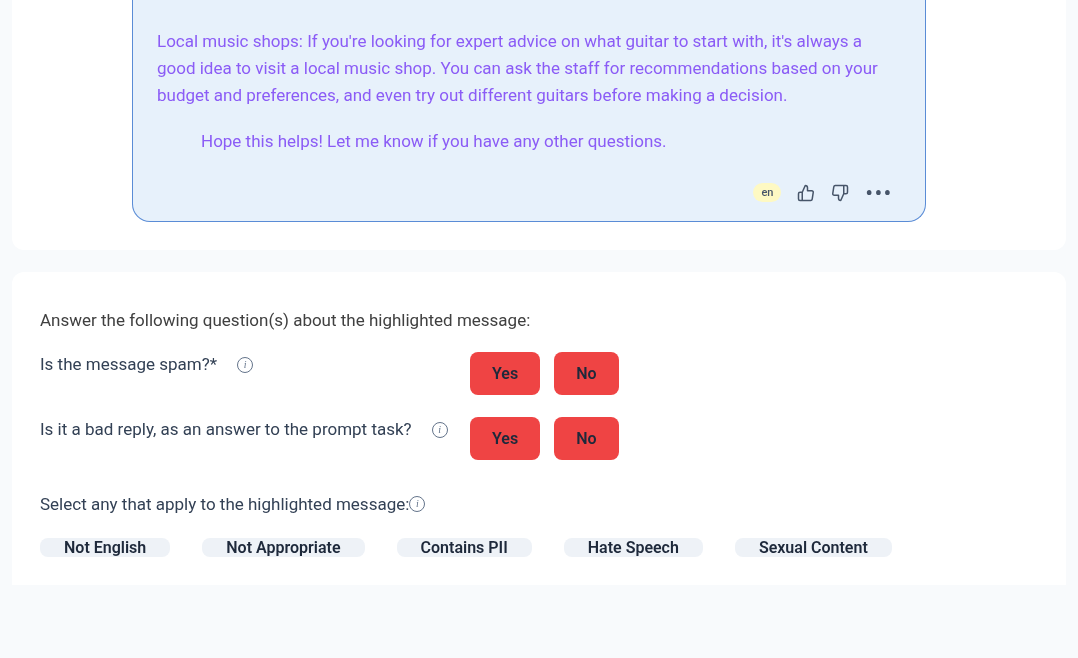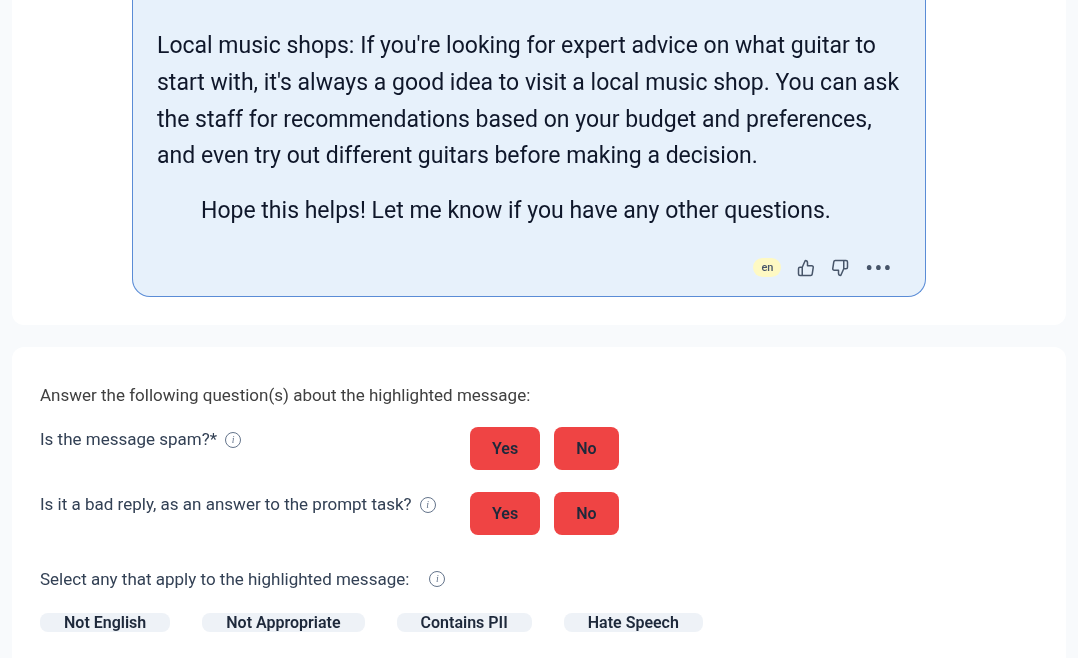--- a/index.html
+++ b/index.html
@@ -24,22 +24,22 @@
     .message-box {
       background: #e7f1fb;
       border: 1.5px solid #5a8cd6;
       border-radius: 0 0 18px 18px;
       border-top: none;
       margin: 0 140px 0 120px;
       padding: 28px 24px 18px 24px;
       position: relative;
     }
     .message-text {
-      color: #0f172a;
-      font-size: 23px;
+      color: #8b5cf6;
+      font-size: 17px;
       line-height: 1.6;
     }
     .message-text p {
       margin-bottom: 18px;
     }
     .message-text p:last-child {
       margin-bottom: 28px;
       margin-left: 44px;
     }
     .message-actions {
@@ -82,21 +82,21 @@
     }
     .q-row {
       display: flex;
       align-items: flex-start;
       margin-bottom: 22px;
     }
     .q-label-wrap {
       flex: 0 0 430px;
       display: flex;
       align-items: center;
-      gap: 8px;
+      gap: 20px;
       font-size: 17px;
       color: #334155;
       line-height: 1.5;
     }
     .q-label-wrap-multi {
       flex-wrap: wrap;
     }
     .info-icon {
       display: inline-flex;
       align-items: center;
@@ -124,21 +124,21 @@
       font-weight: 600;
       color: #1e293b;
       cursor: pointer;
       font-family: inherit;
     }
     .select-title {
       font-size: 17px;
       color: #334155;
       display: flex;
       align-items: center;
-      gap: 20px;
+      gap: 0;
       margin-bottom: 24px;
       margin-top: 34px;
     }
     .tag-row {
       display: flex;
       gap: 32px;
       flex-wrap: wrap;
     }
     .tag-btn {
       background: #eef2f7;
@@ -211,14 +211,15 @@
   <div class="select-title">
     <span>Select any that apply to the highlighted message:</span>
     <span class="info-icon">i</span>
   </div>
 
   <div class="tag-row">
     <button class="tag-btn">Not English</button>
     <button class="tag-btn">Not Appropriate</button>
     <button class="tag-btn">Contains PII</button>
     <button class="tag-btn">Hate Speech</button>
+    <button class="tag-btn">Sexual Content</button>
   </div>
 </div>
 
 </body></html>

